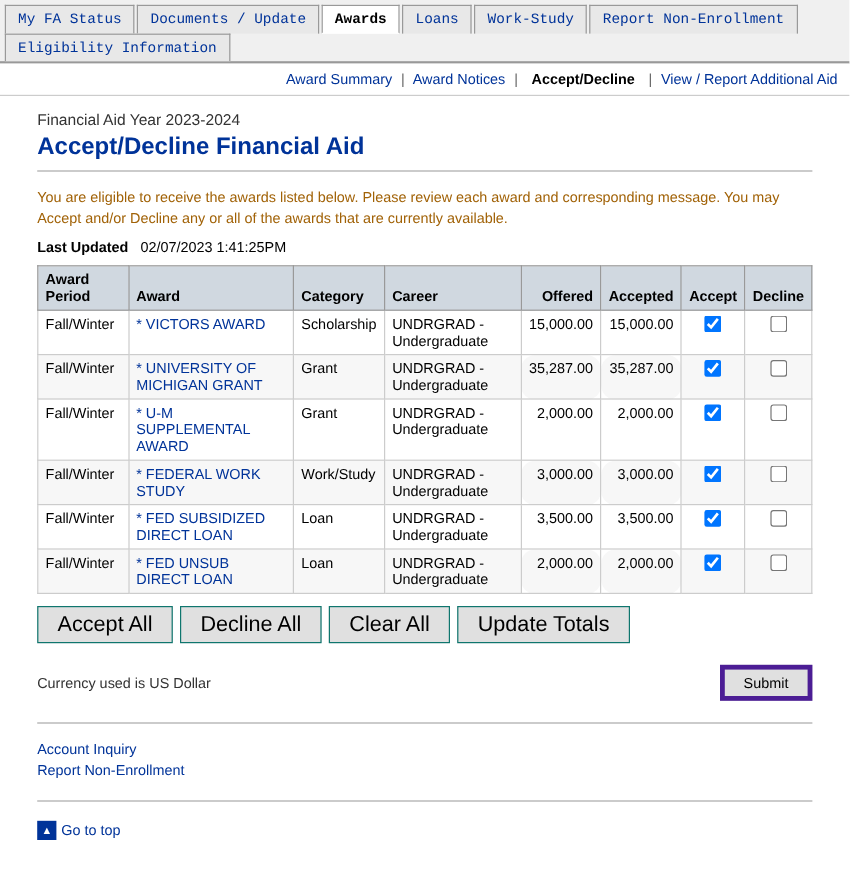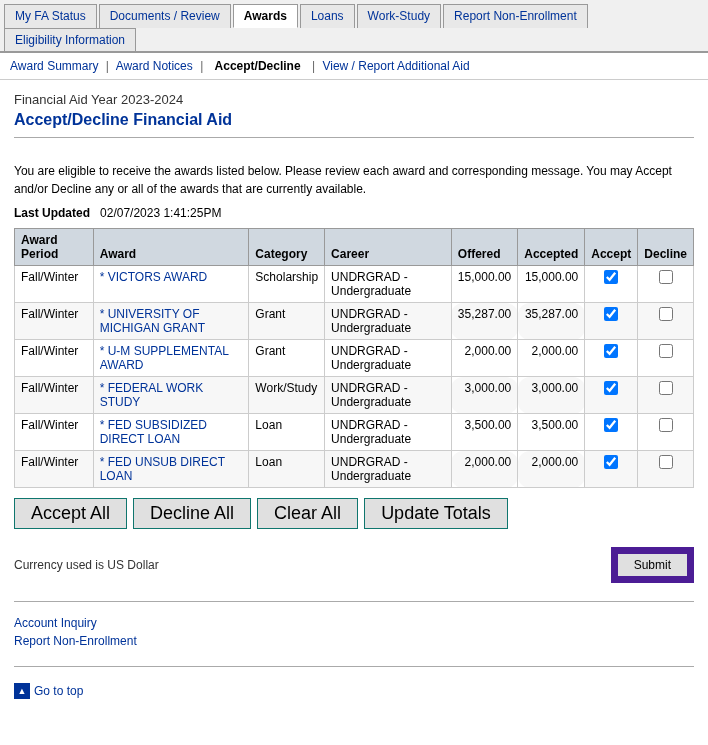--- a/index.html
+++ b/index.html
@@ -1,77 +1,77 @@
 <!DOCTYPE html>
 <html><head>
   <meta charset="utf-8">
   <style>
     * { box-sizing: border-box; margin: 0; padding: 0; }
     body { font-family: Arial, sans-serif; font-size: 12px; color: #000; background: #fff; width: 708px; }
 
     
-    .top-tabs { display: flex; border-bottom: 2px solid #999; padding: 4px 4px 0 4px; background: #f0f0f0; flex-wrap: wrap; }
+    .top-tabs { display: flex; border-bottom: 2px solid #999; padding: 4px 4px 0 4px; background: #f0f0f0; flex-wrap: wrap; font-family: Liberation Mono, monospace; }
     .top-tab { padding: 4px 10px; border: 1px solid #999; border-bottom: none; background: #e8e8e8; color: #003399; cursor: pointer; font-size: 12px; margin-right: 2px; text-decoration: none; }
     .top-tab.active { background: #fff; font-weight: bold; color: #000; border-bottom: 1px solid #fff; }
 
     
-    .sub-nav { padding: 6px 10px; font-size: 12px; border-bottom: 1px solid #ccc; background: #fff; }
+    .sub-nav { padding: 6px 10px; font-size: 12px; border-bottom: 1px solid #ccc; background: #fff; text-align: right; }
     .sub-nav a { color: #003399; text-decoration: none; }
     .sub-nav .active-sub { font-weight: bold; color: #000; text-decoration: none; }
     .sub-nav span { margin: 0 4px; color: #666; }
 
     
-    .content { padding: 12px 14px; }
+    .content { padding: 12px 31px; }
 
     .financial-year { font-size: 13px; color: #333; margin-bottom: 4px; }
-    .page-title { font-size: 16px; color: #003399; font-weight: bold; margin-bottom: 8px; }
+    .page-title { font-size: 20px; color: #003399; font-weight: bold; margin-bottom: 8px; }
     .divider { border: none; border-top: 1px solid #aaa; margin: 8px 0; }
 
-    .info-text { font-size: 12px; color: #000000; margin: 24px 0 8px 0; line-height: 1.5; }
+    .info-text { font-size: 12px; color: #a16207; margin: 12px 0 8px 0; line-height: 1.5; }
 
     .last-updated { font-size: 12px; margin: 6px 0 8px 0; }
     .last-updated strong { font-weight: bold; }
 
     
     .awards-table { width: 100%; border-collapse: collapse; font-size: 12px; border: 1px solid #999; }
     .awards-table th { background: #d0d8e0; border: 1px solid #999; padding: 4px 6px; text-align: left; font-weight: bold; vertical-align: bottom; }
-    .awards-table th.right { }
+    .awards-table th.right { text-align: right; }
     .awards-table th.center { text-align: center; }
     .awards-table td { border: 1px solid #ccc; padding: 4px 6px; vertical-align: top; }
     .awards-table td.right { text-align: right; border-radius: 12px; }
     .awards-table a { color: #003399; text-decoration: none; }
     .awards-table tr:nth-child(even) td { background: #f7f7f7; }
     .awards-table tr:nth-child(odd) td { background: #fff; }
     .total-row td { background: #fff !important; font-weight: bold; border-top: 2px solid #999; }
 
     .checkbox-cell { text-align: center; vertical-align: middle; }
     .checkbox-cell input[type="checkbox"] { width: 14px; height: 14px; }
 
     
     .buttons-row { display: flex; gap: 6px; margin: 10px 0; }
     .btn { padding: 4px 16px; background: #e0e0e0; border: 1px solid #0f766e; font-size: 18px; cursor: pointer; color: #000; }
-    .btn-submit { padding: 4px 16px; background: #e0e0e0; border: 7px solid #4c1d95; font-size: 12px; cursor: pointer; color: #000; text-align: center; }
+    .btn-submit { padding: 4px 16px; background: #e0e0e0; border: 4px solid #4c1d95; font-size: 12px; cursor: pointer; color: #000; text-align: center; }
 
     .currency-row { display: flex; align-items: center; justify-content: space-between; margin: 18px 0; }
     .currency-text { font-size: 12px; color: #333; }
 
     .bottom-divider { border: none; border-top: 1px solid #aaa; margin: 10px 0; }
 
     .bottom-links { padding: 4px 0; }
     .bottom-links a { color: #003399; text-decoration: none; display: block; margin-bottom: 4px; font-size: 12px; }
 
     .go-to-top { display: flex; align-items: center; gap: 4px; font-size: 12px; color: #003399; text-decoration: none; margin-top: 12px; padding: 4px 0; }
     .go-top-icon { width: 16px; height: 16px; background: #003399; display: inline-block; color: #fff; font-size: 9px; text-align: center; line-height: 16px; }
   </style>
 </head>
 <body>
 
 <div class="top-tabs">
   <a class="top-tab">My FA Status</a>
-  <a class="top-tab">Documents / Review</a>
+  <a class="top-tab">Documents / Update</a>
   <a class="top-tab active">Awards</a>
   <a class="top-tab">Loans</a>
   <a class="top-tab">Work-Study</a>
   <a class="top-tab">Report Non-Enrollment</a>
   <a class="top-tab">Eligibility Information</a>
 </div>
 
 <div class="sub-nav">
   <a href="#">Award Summary</a>
   <span>|</span>

